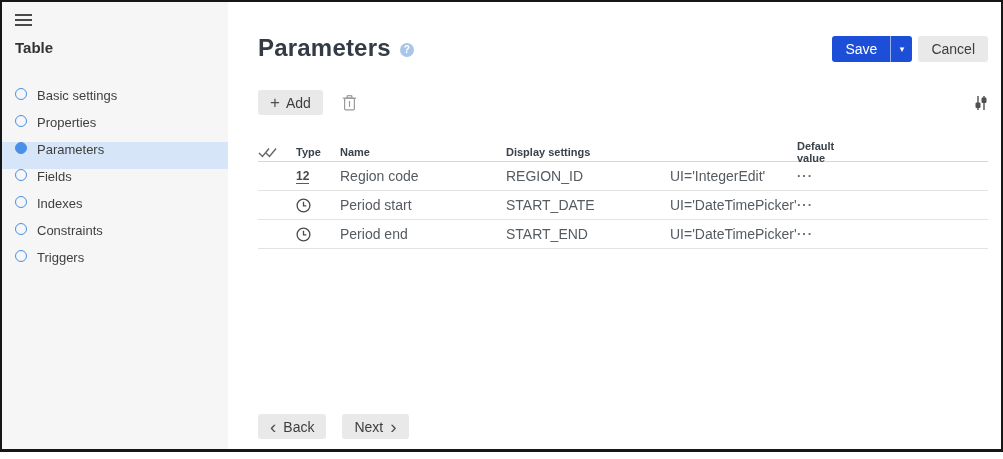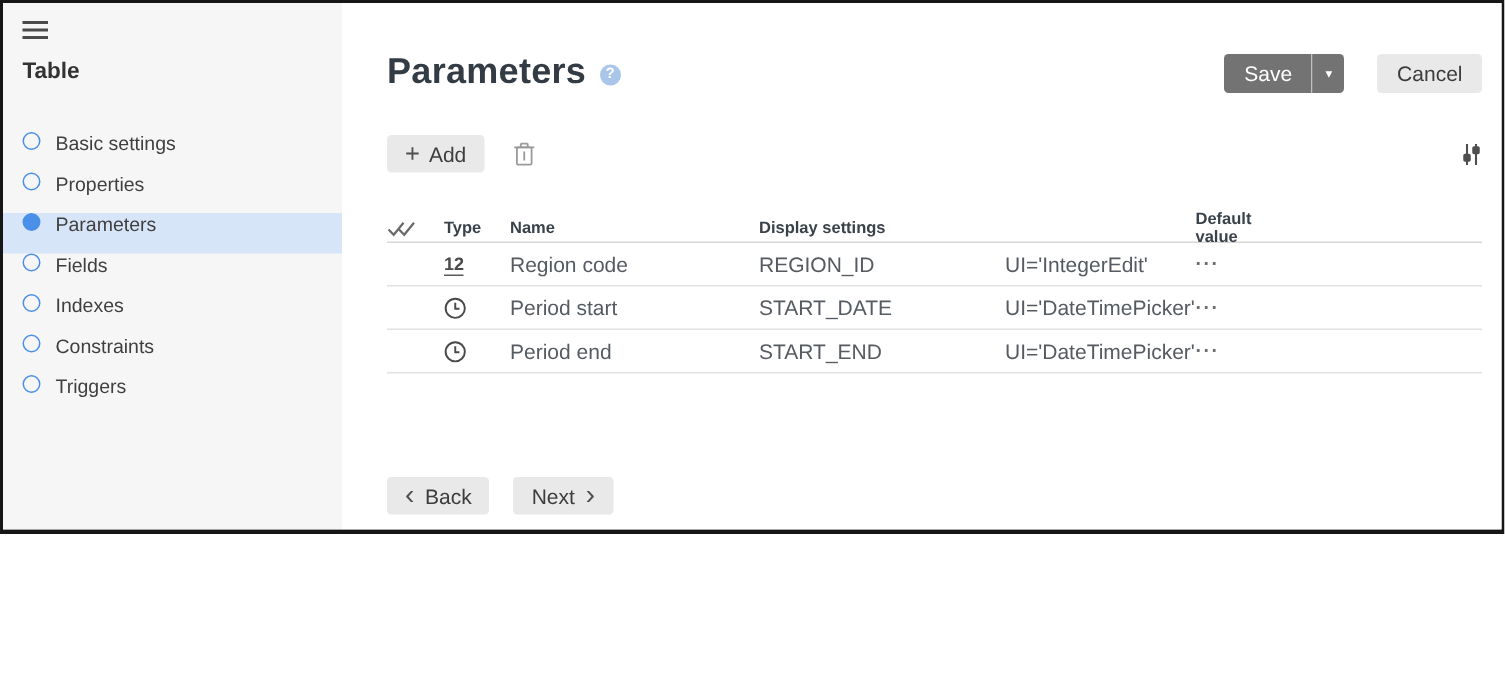--- a/index.html
+++ b/index.html
@@ -1,21 +1,21 @@
 <!DOCTYPE html>
 <html><head>
 <meta charset="utf-8">
 <style>
   * { margin: 0; padding: 0; box-sizing: border-box; }
   html, body { background: #fff; }
   body { font-family: "Liberation Sans", sans-serif; }
 
   .window {
     position: relative;
-    width: 1003px; height: 356px;
+    width: 1003px; height: 452px;
     border: 2px solid #161616;
     border-bottom-width: 3px;
     background: #ffffff;
     display: flex;
     overflow: hidden;
   }
 
   
   .sidebar {
     width: 226px; flex: 0 0 226px;
@@ -61,30 +61,30 @@
     font-size: 10px; font-weight: bold; line-height: 14px; text-align: center;
     margin-left: 9px; margin-top: 4px; cursor: pointer;
   }
   .actions { display: flex; align-items: center; margin-top: 2px; }
   .btn {
     display: inline-flex; align-items: center; justify-content: center;
     height: 26px; border: none; border-radius: 3px;
     font-family: "Liberation Sans", sans-serif;
     font-size: 14px; cursor: pointer; padding: 0 13px;
   }
-  .btn-blue { background: #737373; color: #ffffff; }
+  .btn-blue { background: #1d4ed8; color: #ffffff; }
   .btn-gray { background: #e9e9e9; color: #3d3d3d; }
   .save-split { display: flex; }
   .save-main { border-radius: 3px 0 0 3px; }
   .save-caret {
     border-radius: 0 3px 3px 0; padding: 0;
     width: 22px; border-left: 1px solid rgba(255,255,255,.55);
     font-size: 9px;
   }
-  .cancel-btn { margin-left: 22px; }
+  .cancel-btn { margin-left: 6px; }
 
   
   .toolbar { margin-top: 28px; display: flex; align-items: center; height: 25px; }
   .add-btn { height: 25px; padding: 0 12px; }
   .add-btn .plus { font-size: 17px; font-weight: 400; color: #4f4f4f; margin-right: 6px; line-height: 1; }
   .trash { margin-left: 19px; cursor: pointer; display: flex; }
   .tune { margin-left: auto; cursor: pointer; display: flex; }
 
   
   .ptable { margin-top: 25px; width: 730px; }

